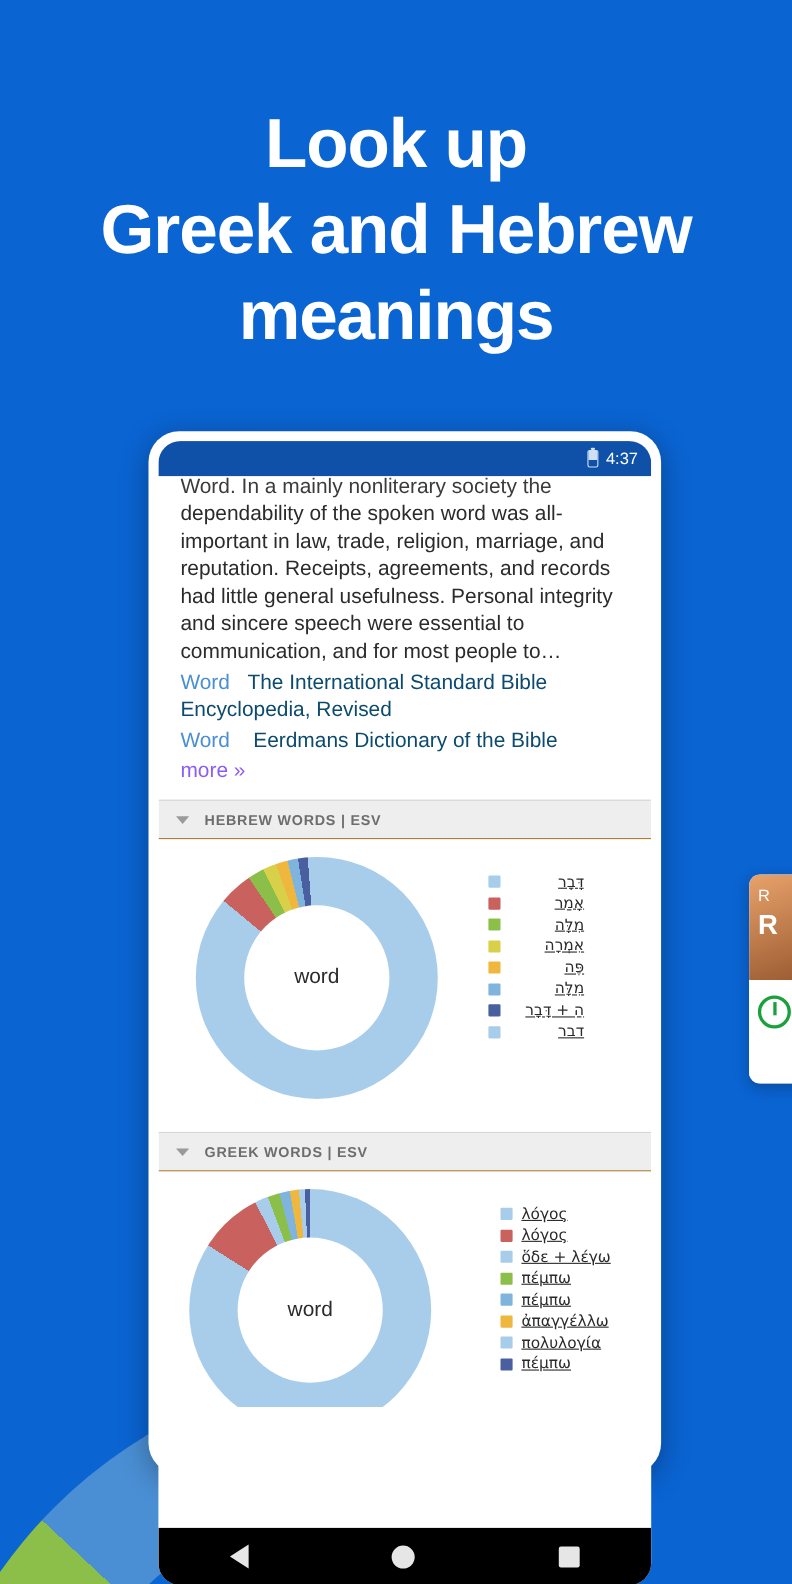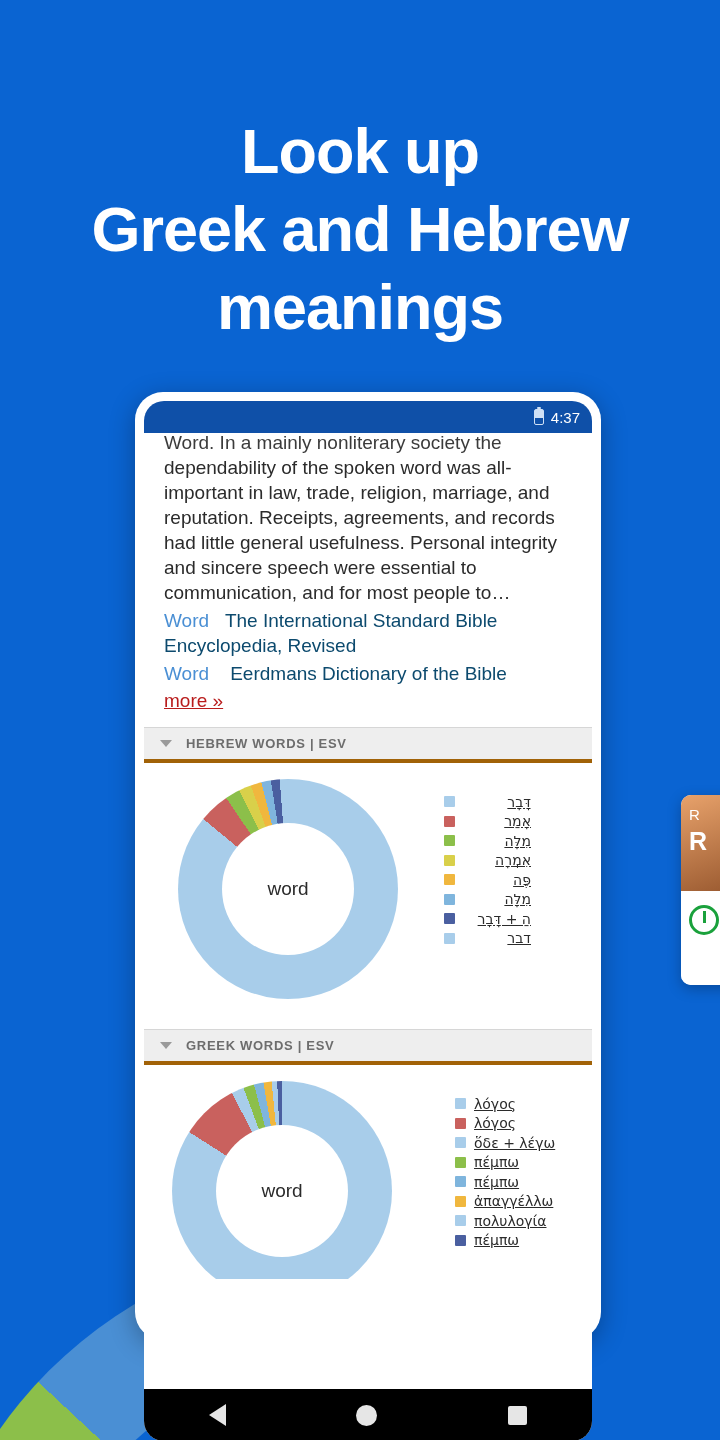--- a/index.html
+++ b/index.html
@@ -19,21 +19,20 @@
   
   .headline {
     position: absolute;
     top: 92px; left: 0; width: 720px;
     text-align: center;
     color: #ffffff;
     font-size: 63px;
     font-weight: bold;
     line-height: 78px;
     letter-spacing: -1px;
-    margin-top: 20px;
   }
   .headline .line { display: block; white-space: nowrap; }
 
   
   .arc-wrap {
     position: absolute;
     left: 0; bottom: 0;
     width: 720px; height: 220px;
     overflow: hidden;
   }
@@ -152,26 +151,26 @@
   .article .first-line {
     color: #2b2b2b;
     white-space: nowrap;
     overflow: hidden;
     margin-top: -3px;
     opacity: 0.92;
   }
   .ref-row { margin-top: 3px; }
   .ref-link { color: #4a8fd4; }
   .ref-title { color: #0c4a6e; }
-  .more-link { color: #b91c1c; margin-top: 2px; display: inline-block; text-decoration: underline; }
+  .more-link { color: #8b5cf6; margin-top: 2px; display: inline-block; }
 
   .section-header {
     background: #eeeeee;
     border-top: 1px solid #d6d6d6;
-    border-bottom: 4px solid #a16207;
+    border-bottom: 1px solid #a16207;
     height: 36px;
     display: flex;
     align-items: center;
     padding-left: 16px;
     margin-top: 8px;
   }
   .caret {
     width: 0; height: 0;
     border-left: 6px solid transparent;
     border-right: 6px solid transparent;

